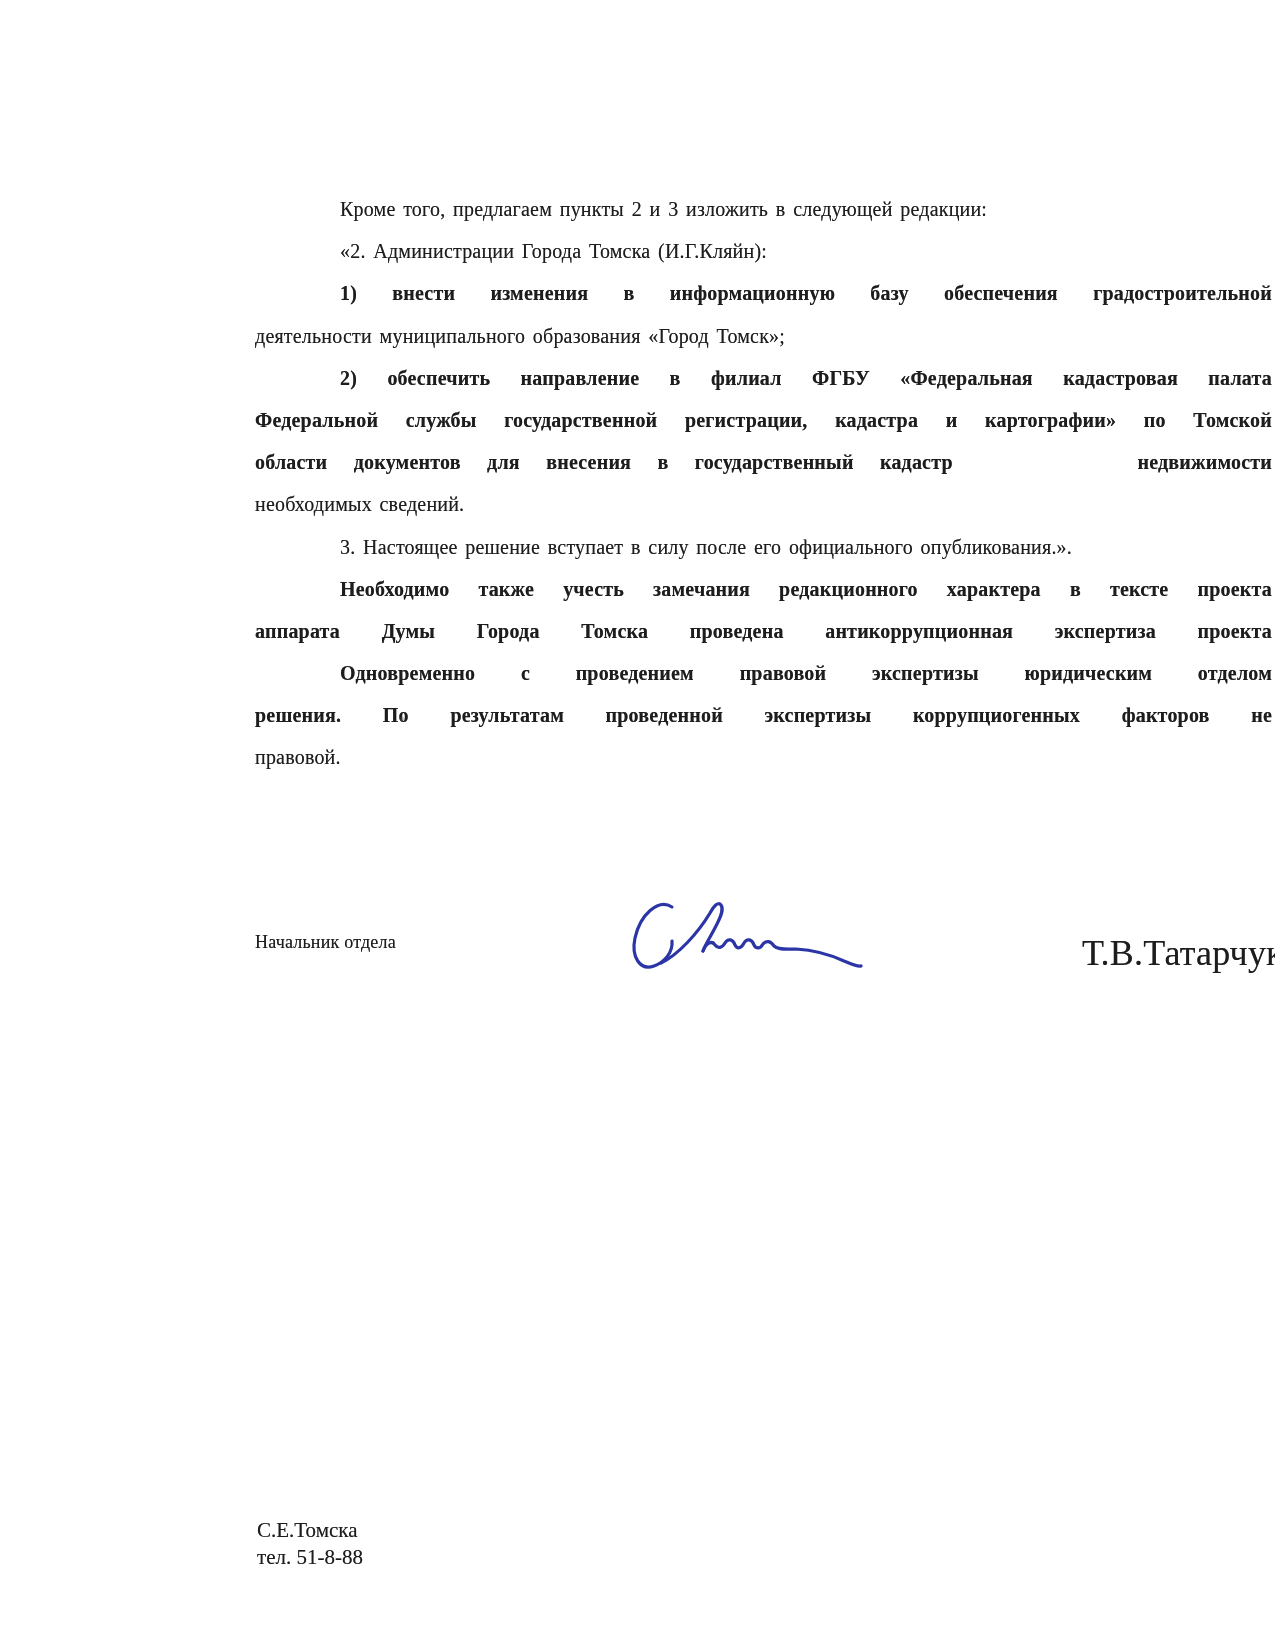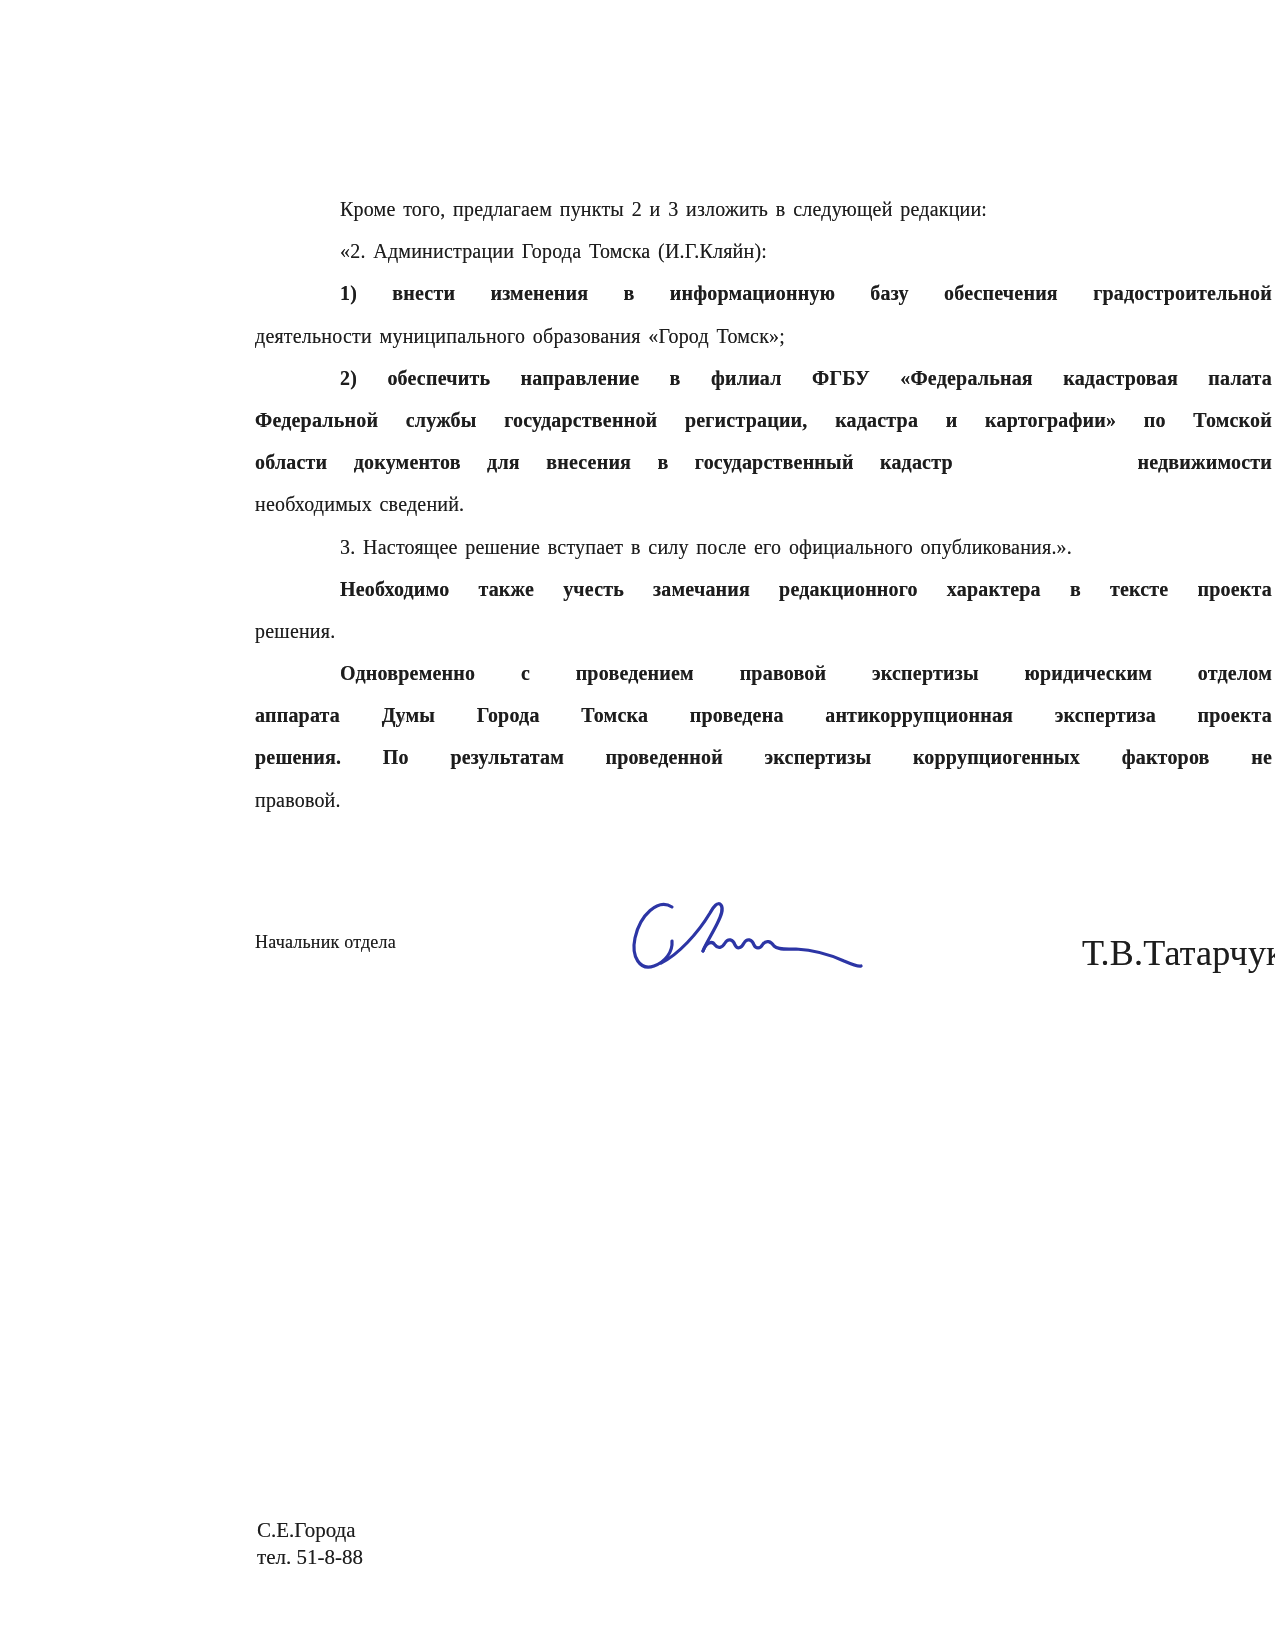--- a/index.html
+++ b/index.html
@@ -96,23 +96,22 @@
       <div class="line indent">Кроме того, предлагаем пункты 2 и 3 изложить в следующей редакции:</div>
       <div class="line indent">«2. Администрации Города Томска (И.Г.Кляйн):</div>
       <div class="line indent justify">1) внести изменения в информационную базу обеспечения градостроительной</div>
       <div class="line">деятельности муниципального образования «Город Томск»;</div>
       <div class="line indent justify">2) обеспечить направление в филиал ФГБУ «Федеральная кадастровая палата</div>
       <div class="line justify">Федеральной службы государственной регистрации, кадастра и картографии» по Томской</div>
       <div class="line justify">области документов для внесения в государственный кадастр&nbsp;&nbsp;&nbsp;&nbsp;&nbsp;&nbsp; недвижимости</div>
       <div class="line">необходимых сведений.</div>
       <div class="line indent">3. Настоящее решение вступает в силу после его официального опубликования.».</div>
       <div class="line indent justify">Необходимо также учесть замечания редакционного характера в тексте проекта</div>
-      <div class="line">решения.</div>
+      <div class="line justify">аппарата Думы Города Томска проведена антикоррупционная экспертиза проекта</div>
       <div class="line indent justify">Одновременно с проведением правовой экспертизы юридическим отделом</div>
-      <div class="line justify">аппарата Думы Города Томска проведена антикоррупционная экспертиза проекта</div>
       <div class="line justify">решения. По результатам проведенной экспертизы коррупциогенных факторов не</div>
       <div class="line">правовой.</div>
     </div>
 
   <div class="scan-dot"></div>
 
   <span class="sig-title">Начальник отдела</span>
 
   <svg class="signature-svg" viewBox="0 0 235 82" xmlns="http://www.w3.org/2000/svg">
     <g fill="none" stroke="#2c35a5" stroke-width="3.2" stroke-linecap="round" stroke-linejoin="round">
@@ -121,17 +120,17 @@
 
       <path d="M 33 70 C 50 62, 70 40, 82 20 C 85 14, 90 8, 93 12 C 96 16, 93 23, 89 31 C 83 43, 77 52, 75 58"></path>
 
       <path d="M 75 58 C 78 50, 84 47, 87 52 C 90 56, 94 55, 97 50 C 100 45, 105 46, 107 52 C 109 56, 113 56, 116 50 C 119 45, 124 46, 126 52 C 128 56, 132 56, 135 51 C 138 47, 143 48, 146 53 C 150 57, 158 56, 168 56 C 185 57, 203 62, 216 68 C 223 71, 230 74, 233 73"></path>
     </g>
   </svg>
 
   <span class="sig-name">Т.В.Татарчук</span>
 
   <div class="footer">
-    <div>С.Е.Города</div>
+    <div>С.Е.Томска</div>
     <div>тел. 51-8-88</div>
   </div>
 
 </div>
 
 </body></html>

